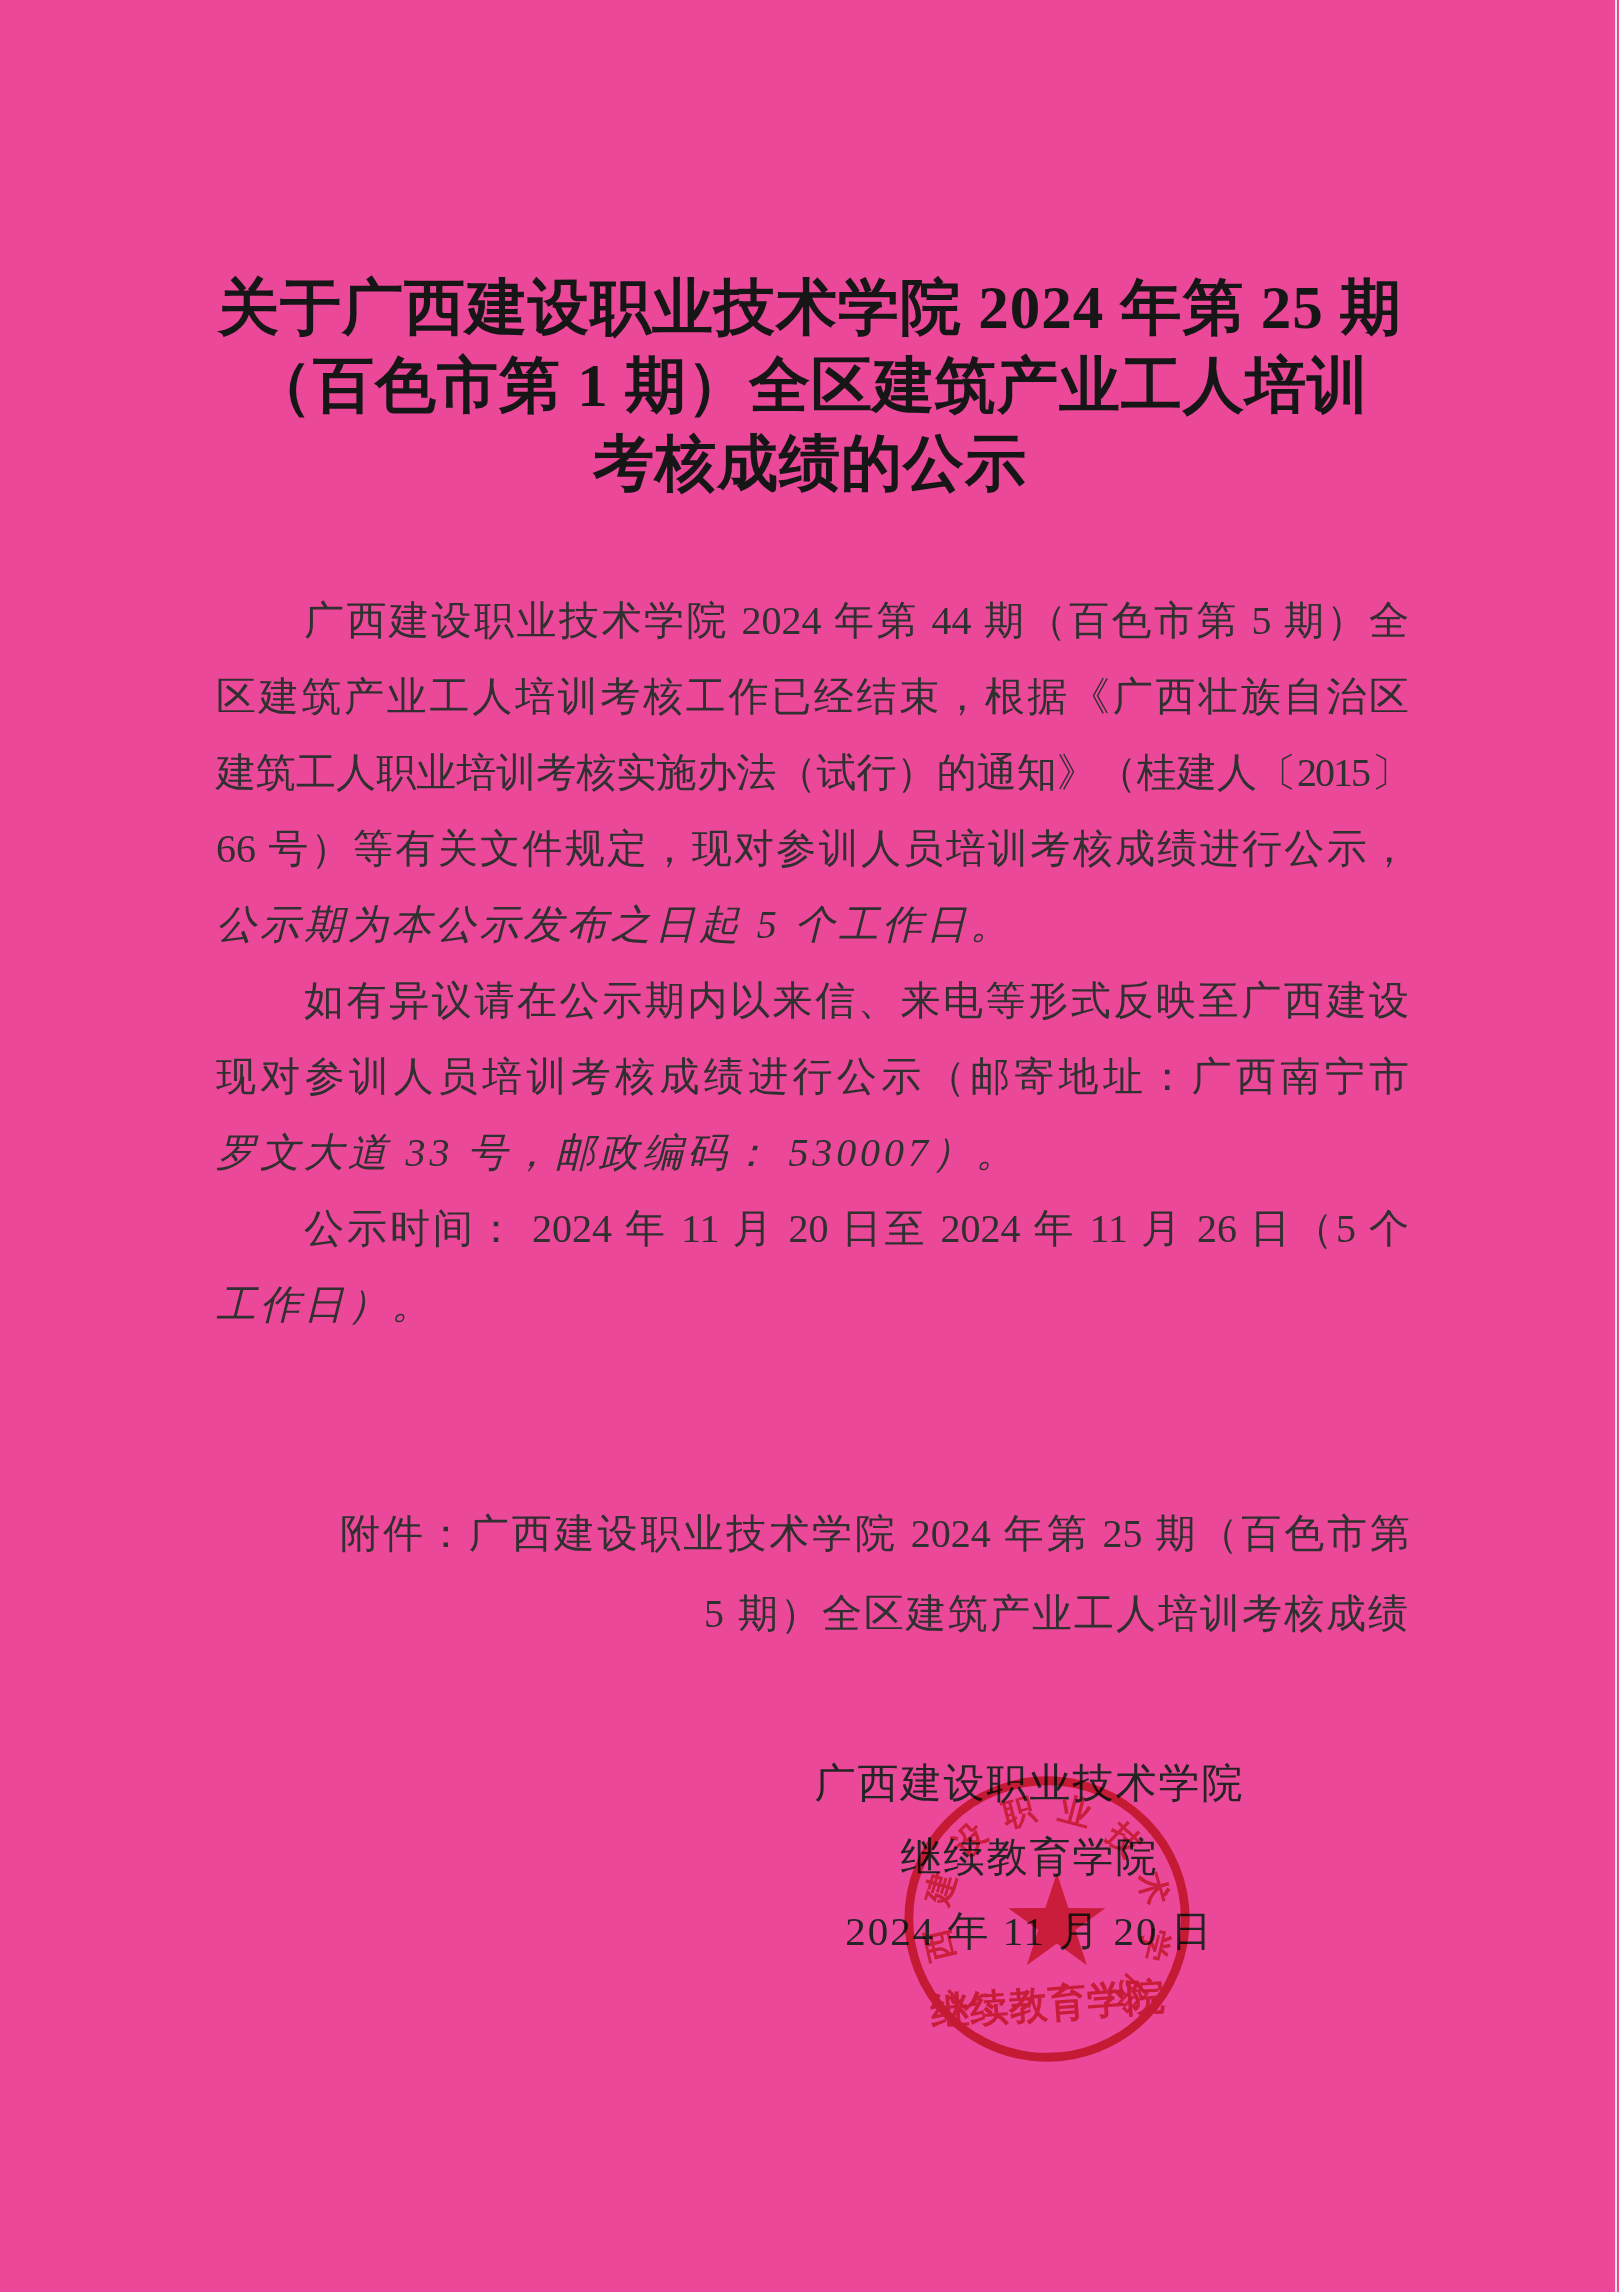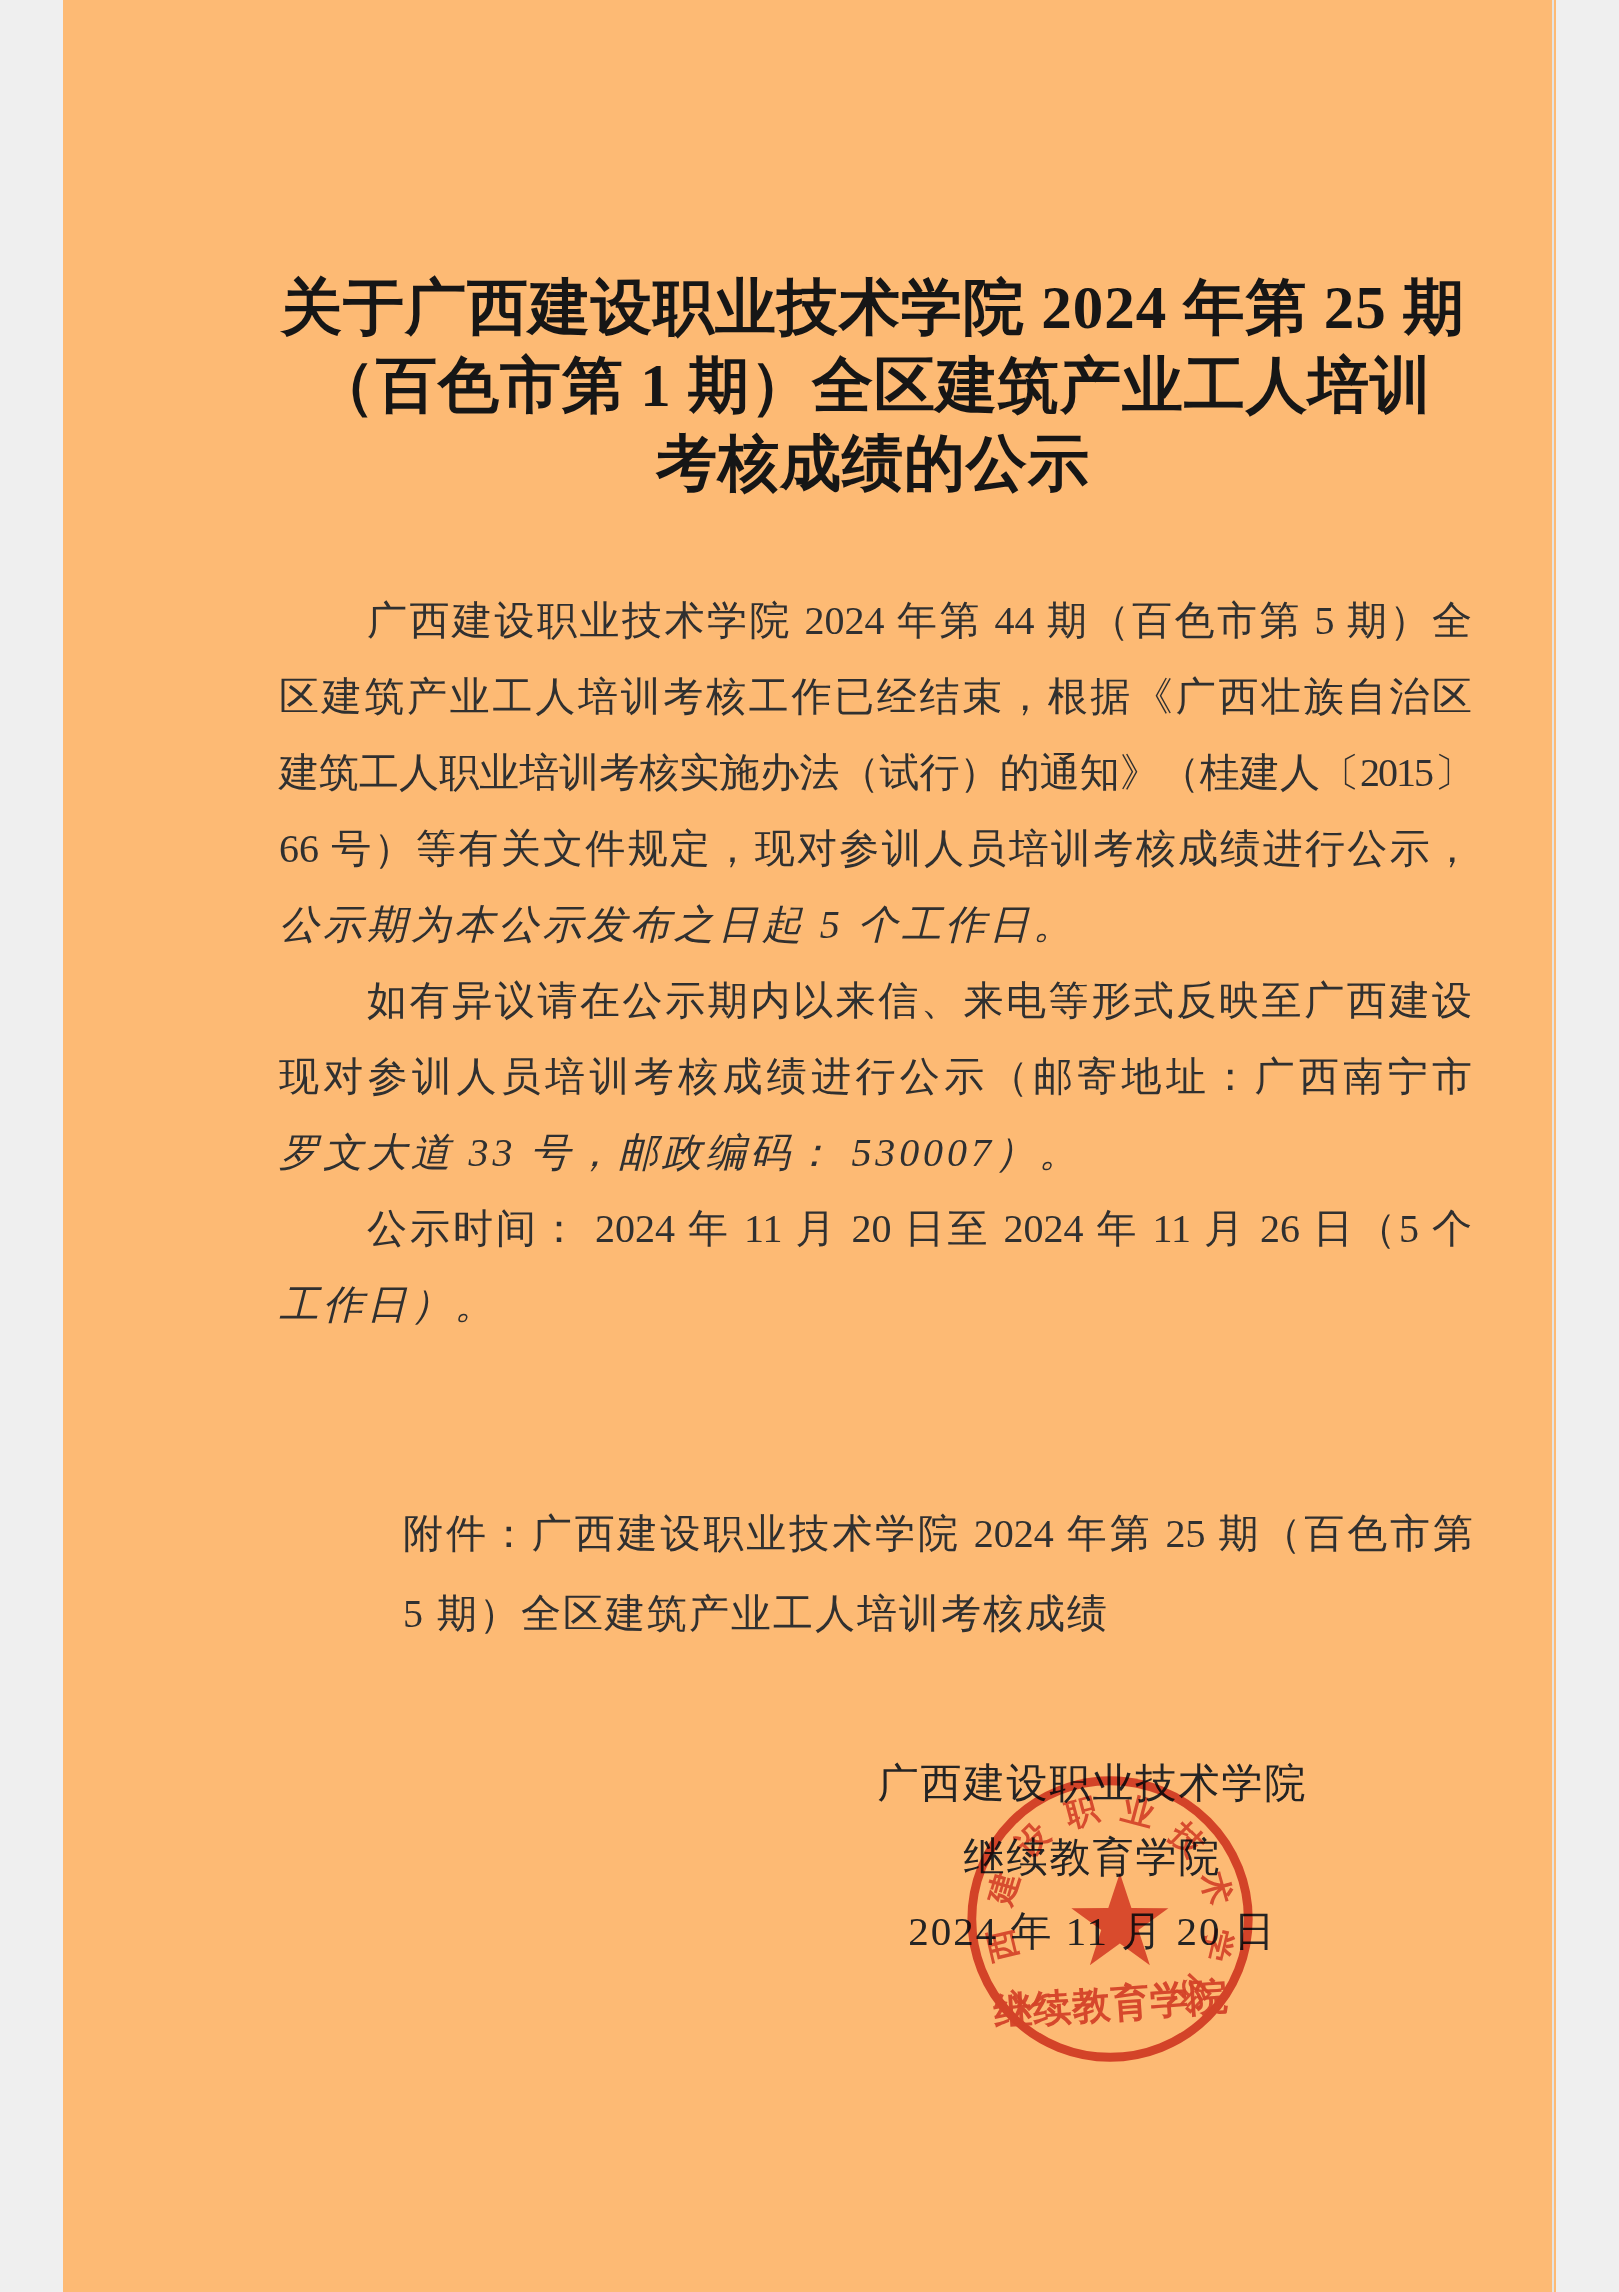--- a/index.html
+++ b/index.html
@@ -1,21 +1,21 @@
 <!DOCTYPE html>
 <html><head>
 <meta charset="utf-8">
 <style>
   * { margin:0; padding:0; box-sizing:border-box; }
   html, body { background:#efefef; }
   .page {
     position:relative;
-    width:1493px; height:2293px;
+    width:1619px; height:2293px;
     margin:0 auto;
-    background:#fdba74;
+    background:#ec4899;
     overflow:hidden;
     font-family:"Liberation Serif","DejaVu Serif",serif;
     color:#2f2f2f;
   }
   .scan-edge {
     position:absolute; right:2px; top:0; width:2px; height:100%;
     background:#e3e3e3;
   }
   .title {
     position:absolute; left:213px; top:269px; width:1194px;
@@ -38,21 +38,21 @@
     text-justify:inter-character;
   }
   .indent { padding-left:88px; }
   .tight { letter-spacing:-2px; }
   .sp { letter-spacing:3.9px;font-style:italic; }
   .attachment {
     position:absolute; left:340px; top:1494px; width:1070px;
     font-size:40px; line-height:80px;
     color:#303030;
   }
-  .attach-cont { letter-spacing:2px; white-space:nowrap; }
+  .attach-cont { letter-spacing:2px; white-space:nowrap;text-align:right; }
   .signature {
     position:absolute; left:755px; top:1746px; width:549px;
     text-align:center;
     font-size:41px; line-height:74px;
     letter-spacing:2px;
     color:#242424;
   }
   .seal {
     position:absolute; left:900px; top:1770px;
     width:299px; height:299px;

